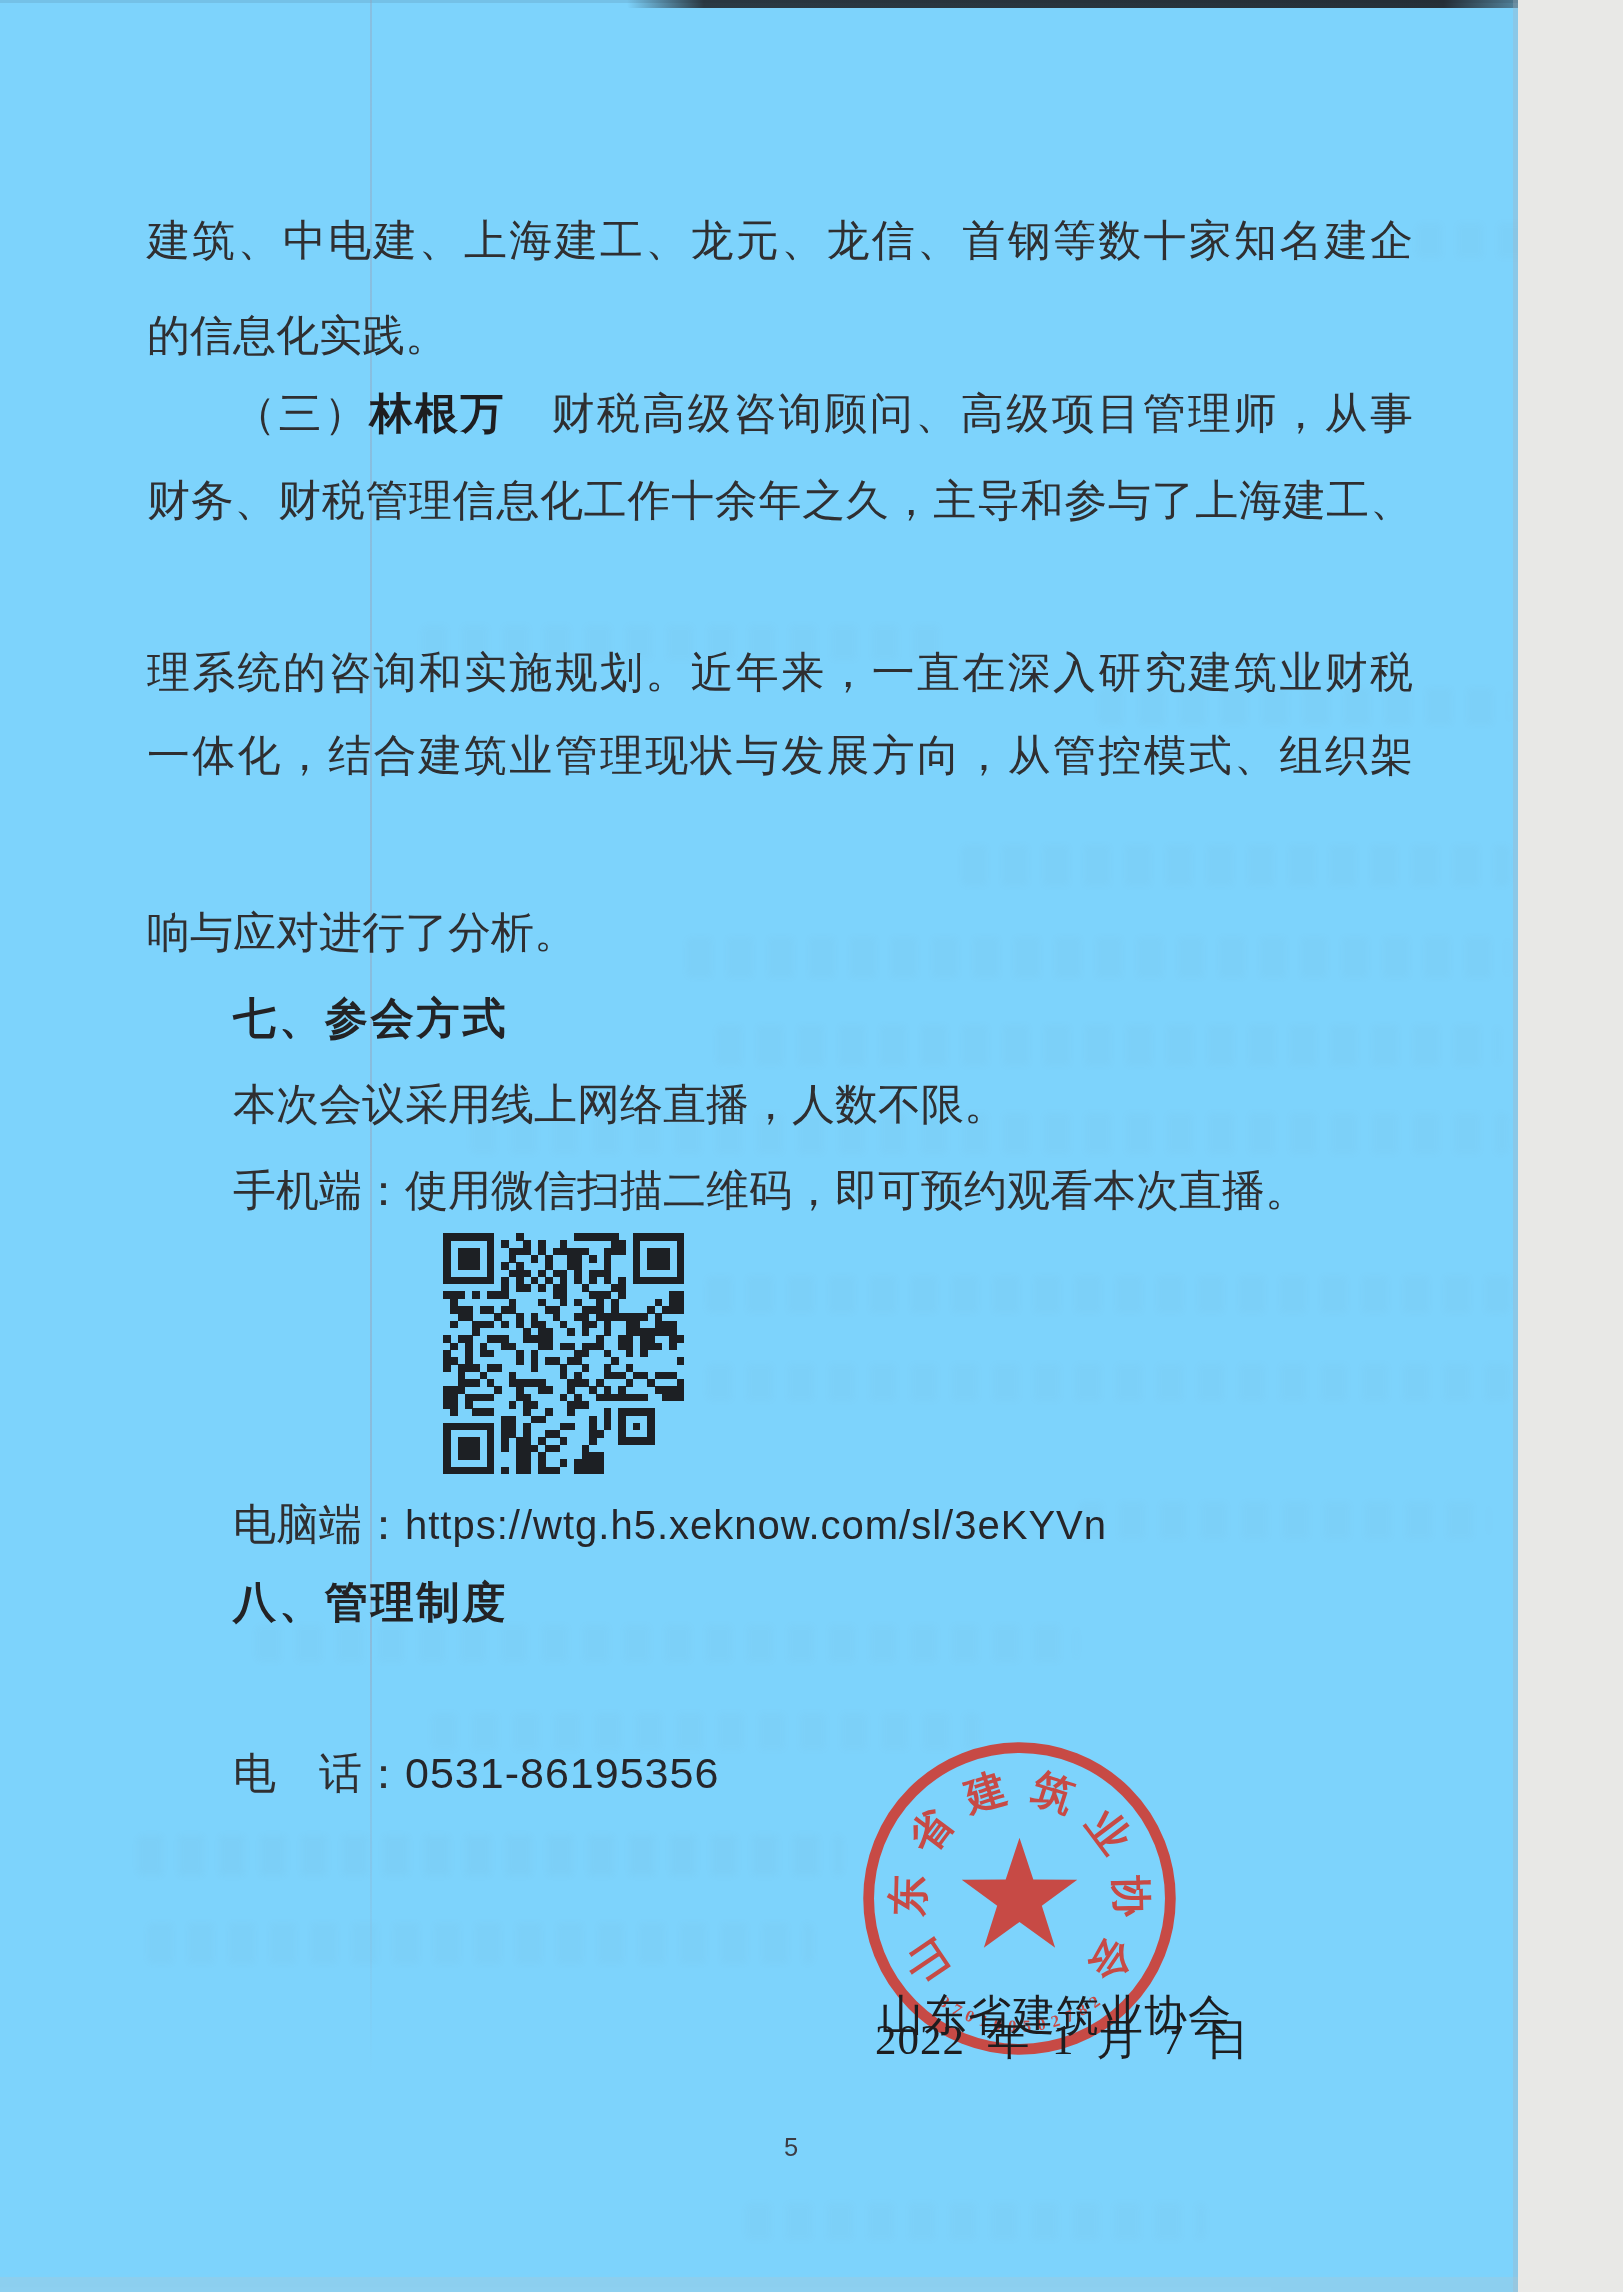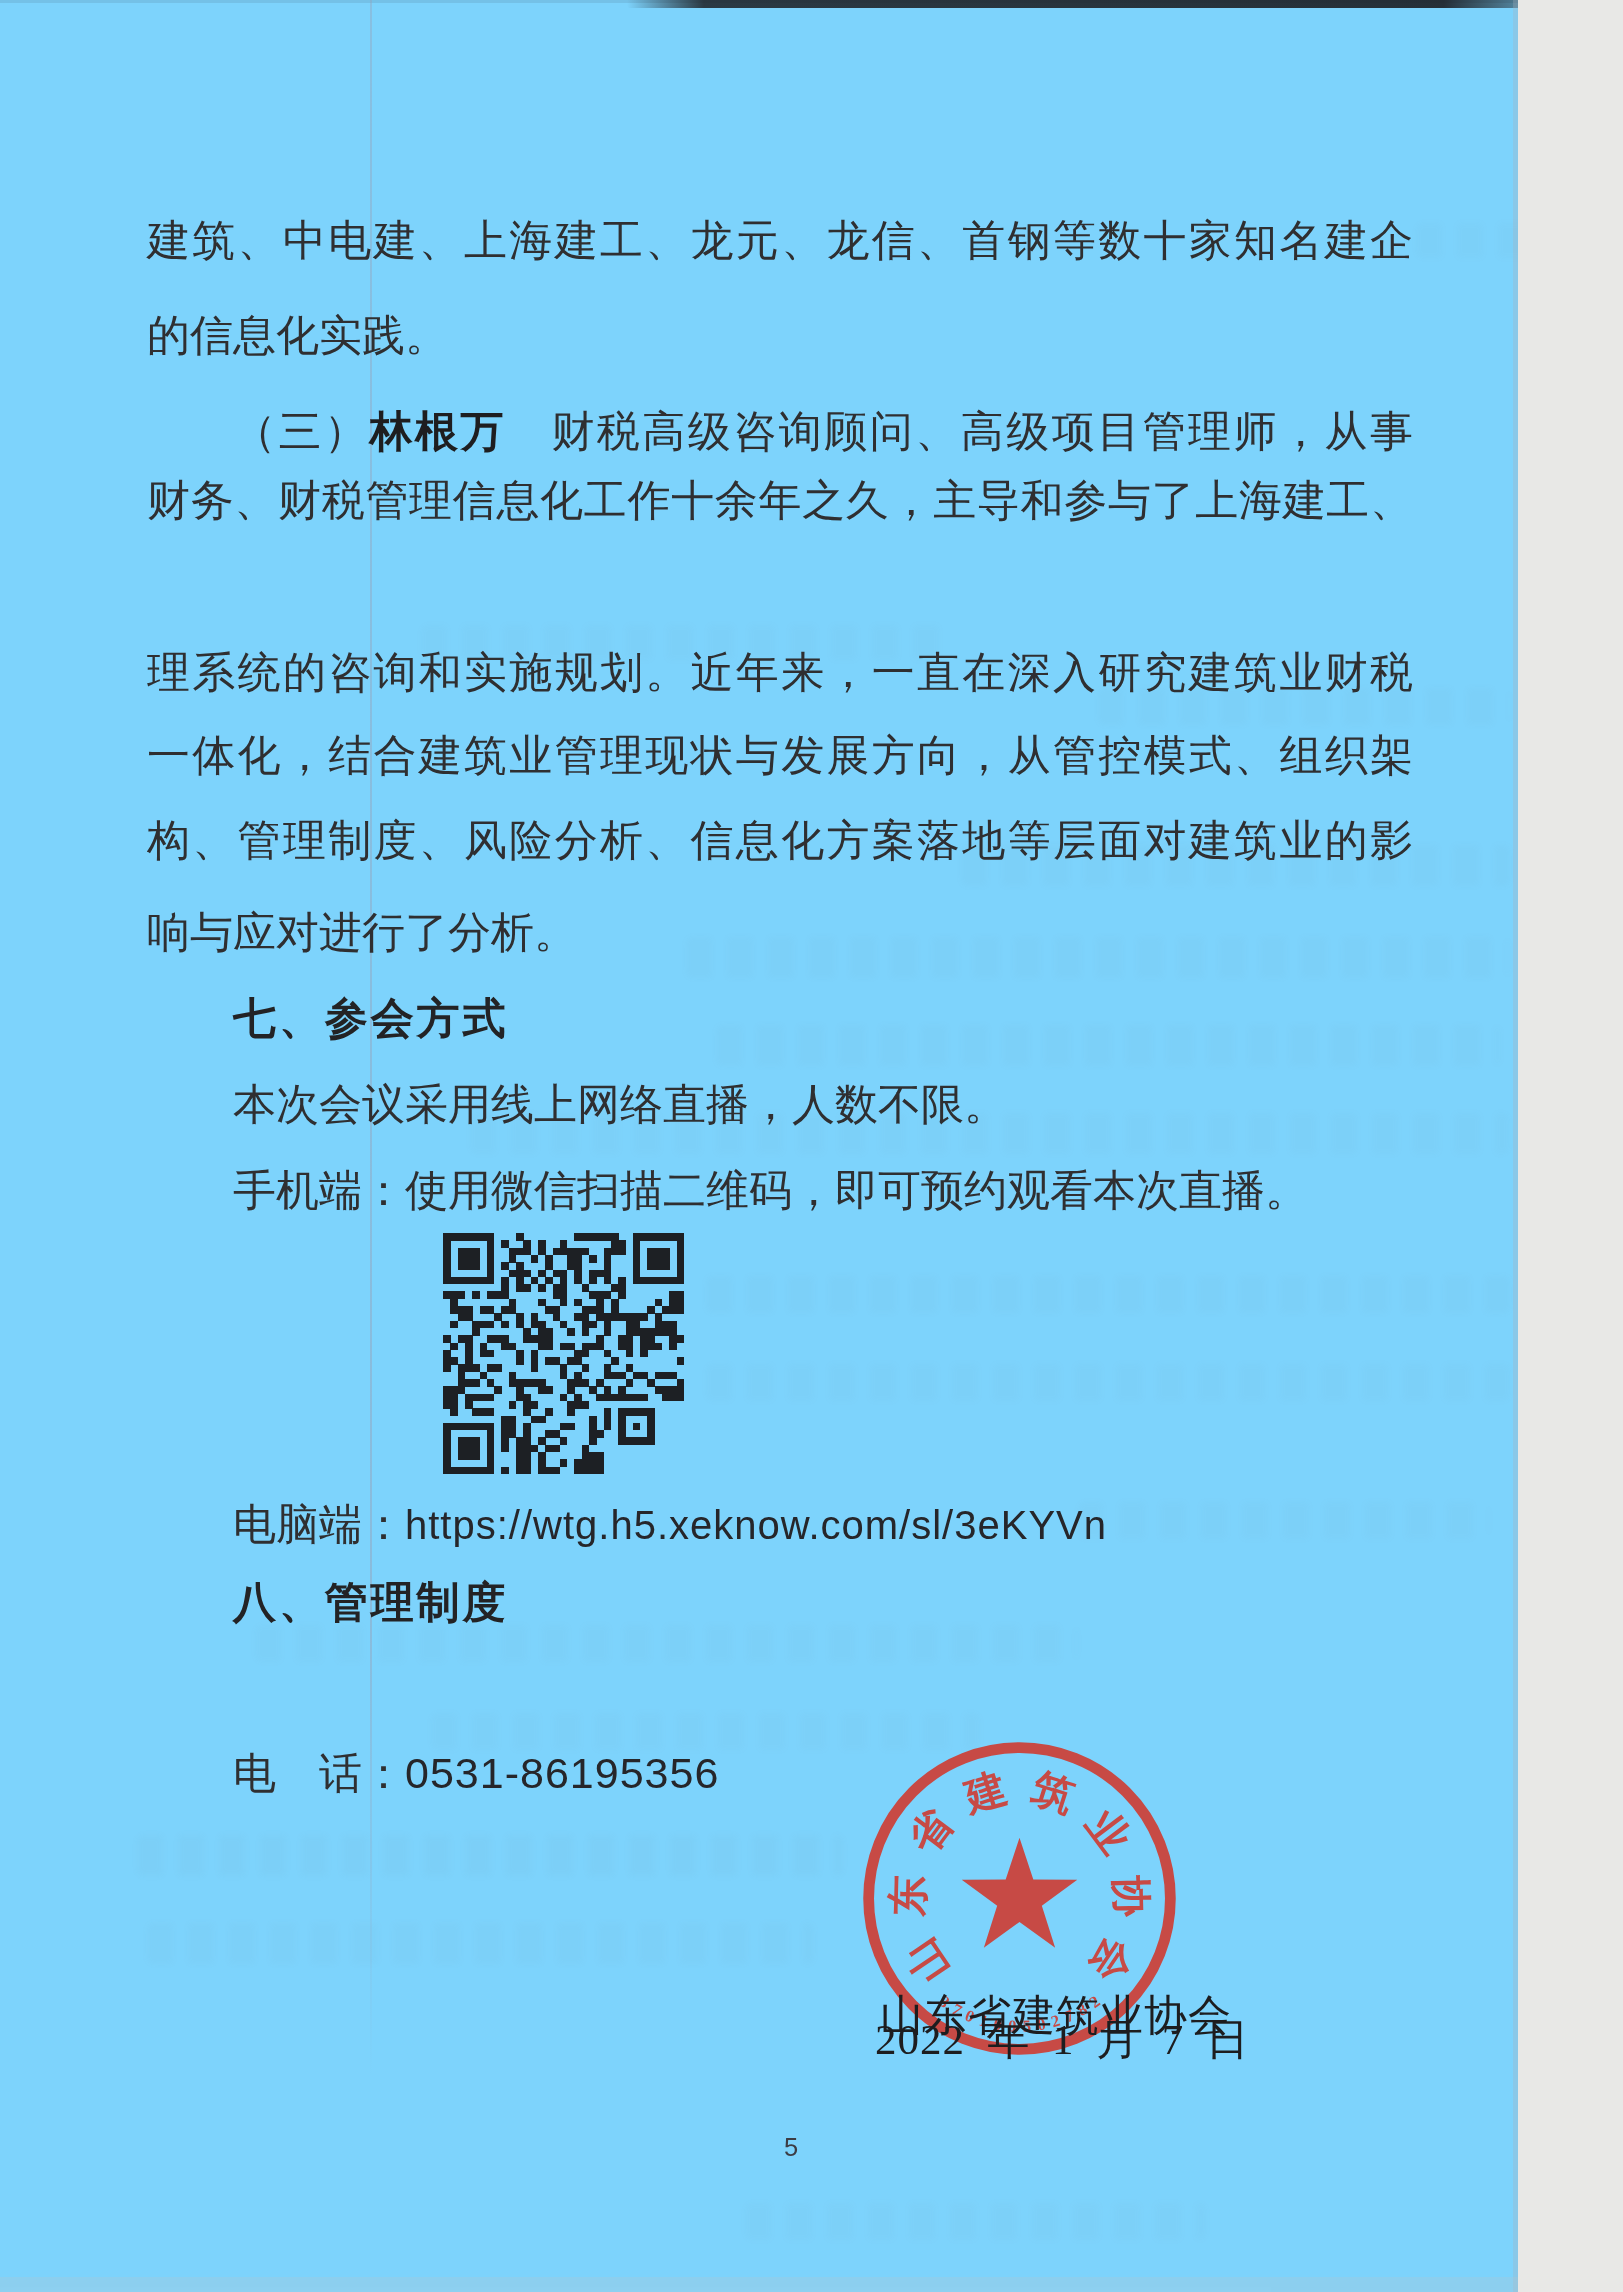--- a/index.html
+++ b/index.html
@@ -79,25 +79,24 @@
   <div class="smudge" style="left:1078px;top:1502px;width:412px;height:37px;opacity:.05"></div>
   <div class="smudge" style="left:255px;top:1625px;width:823px;height:37px;opacity:.05"></div>
   <div class="smudge" style="left:431px;top:1713px;width:549px;height:37px;opacity:.05"></div>
   <div class="smudge" style="left:137px;top:1835px;width:706px;height:41px;opacity:.07"></div>
   <div class="smudge" style="left:147px;top:1923px;width:667px;height:41px;opacity:.06"></div>
   <div class="smudge" style="left:745px;top:2203px;width:461px;height:37px;opacity:.05"></div>
 
   <div class="line just" style="top:212px">建筑、中电建、上海建工、龙元、龙信、首钢等数十家知名建企</div>
   <div class="line nw" style="top:299px">的信息化实践。</div>
 
-  <div class="line just ind" style="top:403px"><span>（三）</span><span class="bold-name">林根万</span><span>　财税高级咨询顾问、高级项目管理师，从事</span></div>
+  <div class="line just ind" style="top:385px"><span>（三）</span><span class="bold-name">林根万</span><span>　财税高级咨询顾问、高级项目管理师，从事</span></div>
   <div class="line just" style="top:472px">财务、财税管理信息化工作十余年之久，主导和参与了上海建工、</div>
   <div class="line just" style="top:644px">理系统的咨询和实施规划。近年来，一直在深入研究建筑业财税</div>
   <div class="line just" style="top:727px">一体化，结合建筑业管理现状与发展方向，从管控模式、组织架</div>
-  <div class="line just" style="top:812px">构、管理制度、风险分析、信息化方案落地等层面对建筑业的影</div>
   <div class="line nw" style="top:896px">响与应对进行了分析。</div>
 
   <div class="line nw ind heading" style="top:982px">七、参会方式</div>
   <div class="line nw ind" style="top:1068px">本次会议采用线上网络直播，人数不限。</div>
   <div class="line nw ind" style="top:1154px">手机端：使用微信扫描二维码，即可预约观看本次直播。</div>
 
   <div id="qr-box">
     <svg id="qr" width="241" height="241" viewBox="0 0 33 33" shape-rendering="crispEdges">
         <rect x="0" y="0" width="1.04" height="1.04" fill="#1d2024"></rect>
         <rect x="1" y="0" width="1.04" height="1.04" fill="#1d2024"></rect>

